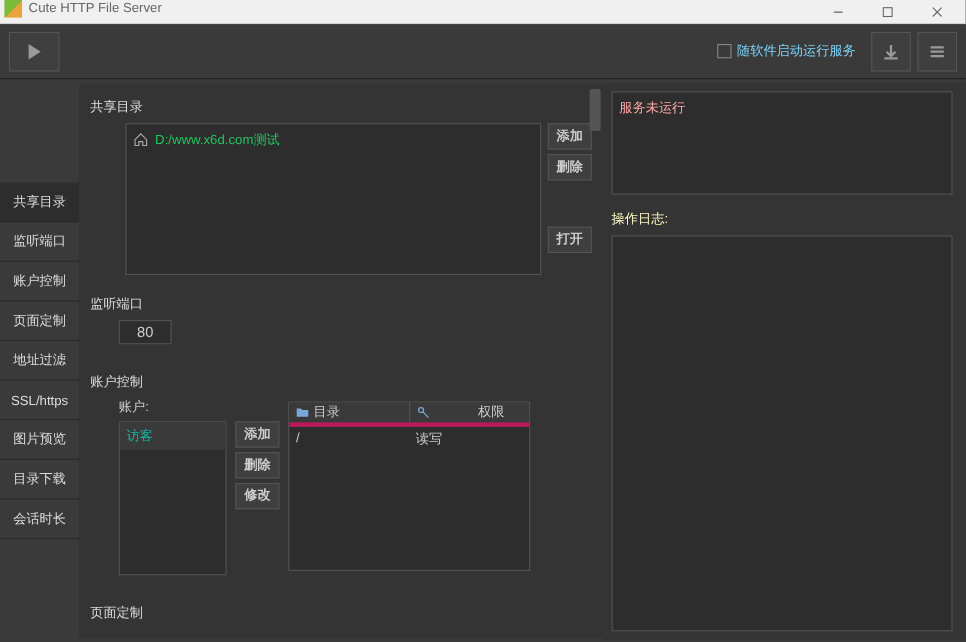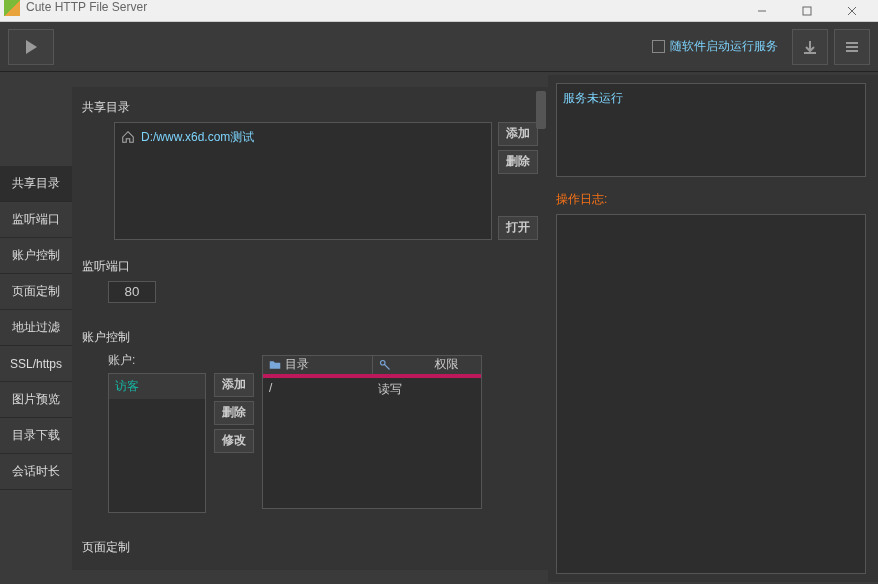--- a/index.html
+++ b/index.html
@@ -90,24 +90,24 @@
 }
 .right-col {
   width: 330px;
   padding: 8px 12px 8px 8px;
   background: #343434;
 }
 .section-title { color: #ddd; margin-bottom: 6px; margin-top: 4px; }
 .share-row { display: flex; gap: 6px; align-items: flex-start; margin-bottom: 18px; }
 .dirlist {
   flex: 1;
-  height: 118px;
-  border: 1px solid #555;
-  background: #2d2d2d;
-  color: #7dd3fc;
+  height: 138px;
+  border: 1px solid #555;
+  background: #2d2d2d;
+  color: #22c55e;
   padding: 6px;
 }
 .dir-item { display: flex; align-items: center; gap: 6px; }
 .btn-col { display: flex; flex-direction: column; gap: 4px; width: 40px; font-weight: bold; }
 .btn-col .gap { flex: 1; }
 .small-btn {
   height: 24px;
   border: 1px solid #555;
   background: #3f3f3f;
   color: #ccc;
@@ -150,24 +150,24 @@
   border-right: 1px solid #555;
 }
 .perm-hcell:last-child { border-right: none; gap: 44px; }
 .perm-row { display: flex; height: 22px; }
 .perm-cell { flex: 1; padding: 3px 6px; color: #ccc; }
 .status-box {
   height: 94px;
   border: 1px solid #555;
   background: #2d2d2d;
   padding: 6px;
-  color: #7dd3fc;
+  color: #fca5a5;
   margin-bottom: 14px;
 }
-.log-label { color: #f97316; margin-bottom: 6px; }
+.log-label { color: #fef9c3; margin-bottom: 6px; }
 .log-box {
   height: 360px;
   border: 1px solid #555;
   background: #2d2d2d;
 }
 .scrollbar {
   position: absolute;
   right: 2px; top: 4px;
   width: 10px; height: 38px;
   background: #555;

